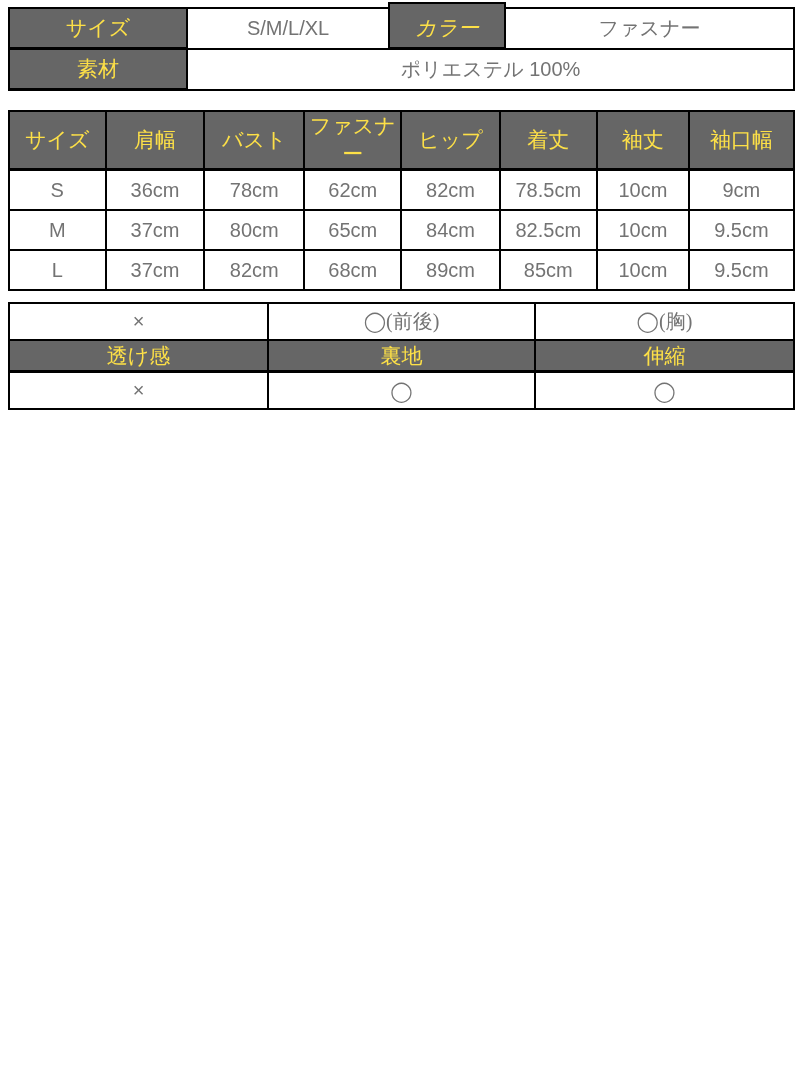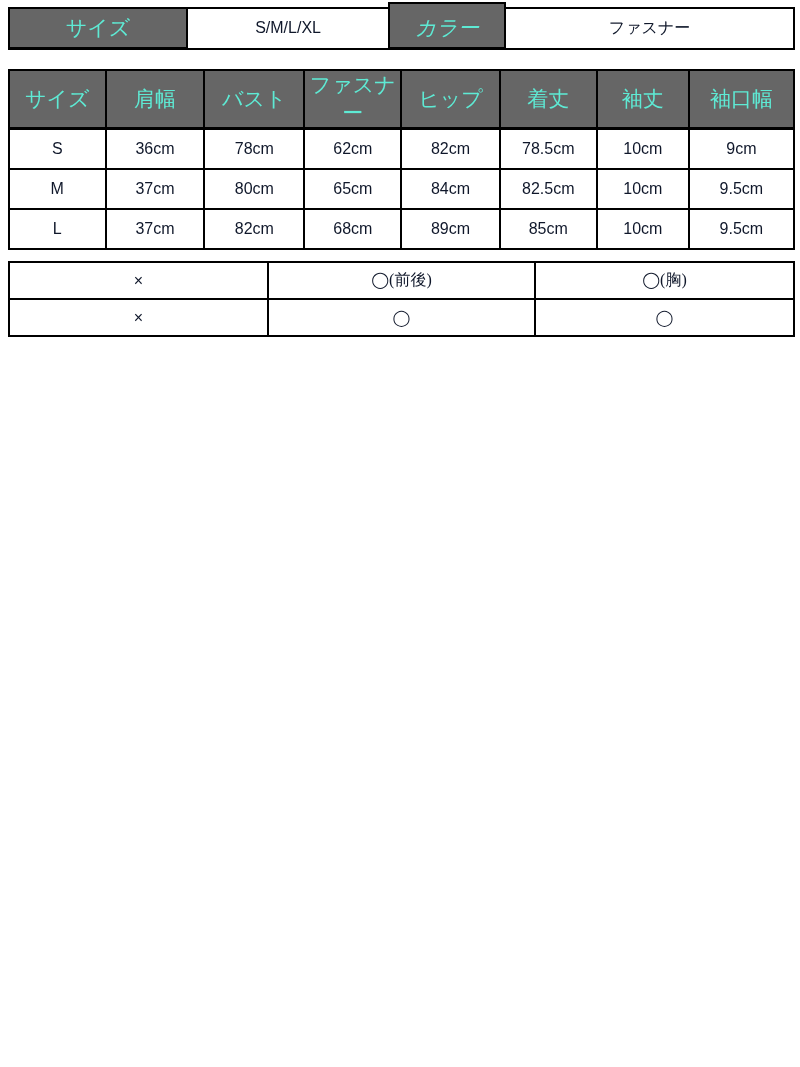--- a/index.html
+++ b/index.html
@@ -29,29 +29,29 @@
   }
   table.spec th, table.spec td {
     border: 2px solid #000000;
     padding: 0;
     text-align: center;
     vertical-align: middle;
     overflow: visible;
   }
   table.spec th {
     background: #666666;
-    color: #5eead4;
+    color: #fde047;
     font-weight: normal;
     font-size: 21px;
     border-bottom-width: 3px;
   }
   table.spec td {
     background: #ffffff;
-    color: #0f172a;
-    font-size: 16px;
+    color: #737373;
+    font-size: 20px;
   }
   
   table.info th, table.info td { height: 38px; }
   th.raised { position: relative; }
   th.raised::before {
     content: "";
     position: absolute;
     left: -2px;
     right: -2px;
     top: -7px;
@@ -84,20 +84,24 @@
           <col style="width:25.7%">
           <col style="width:14.8%">
           <col style="width:36.8%">
       </colgroup>
       <tbody>
         <tr>
           <th>サイズ</th>
           <td>S/M/L/XL</td>
           <th class="raised"><span>カラー</span></th>
           <td>ファスナー</td>
+        </tr>
+        <tr>
+          <th>素材</th>
+          <td colspan="3">ポリエステル 100%</td>
         </tr>
       </tbody>
     </table>
 
     <table class="spec sizes">
       <colgroup>
         <col style="width:12.3%">
           <col style="width:12.6%">
           <col style="width:12.7%">
           <col style="width:12.4%">
@@ -158,20 +162,25 @@
           <col style="width:34%">
           <col style="width:33%">
       </colgroup>
       <tbody>
         <tr>
           <td class="sym">×</td>
           <td class="combo">◯(前後)</td>
           <td class="combo">◯(胸)</td>
         </tr>
         <tr>
+          <th>透け感</th>
+          <th>裏地</th>
+          <th>伸縮</th>
+        </tr>
+        <tr>
           <td class="sym">×</td>
           <td class="sym">◯</td>
           <td class="sym">◯</td>
         </tr>
       </tbody>
     </table>
 
   </div>
 </div>
 

